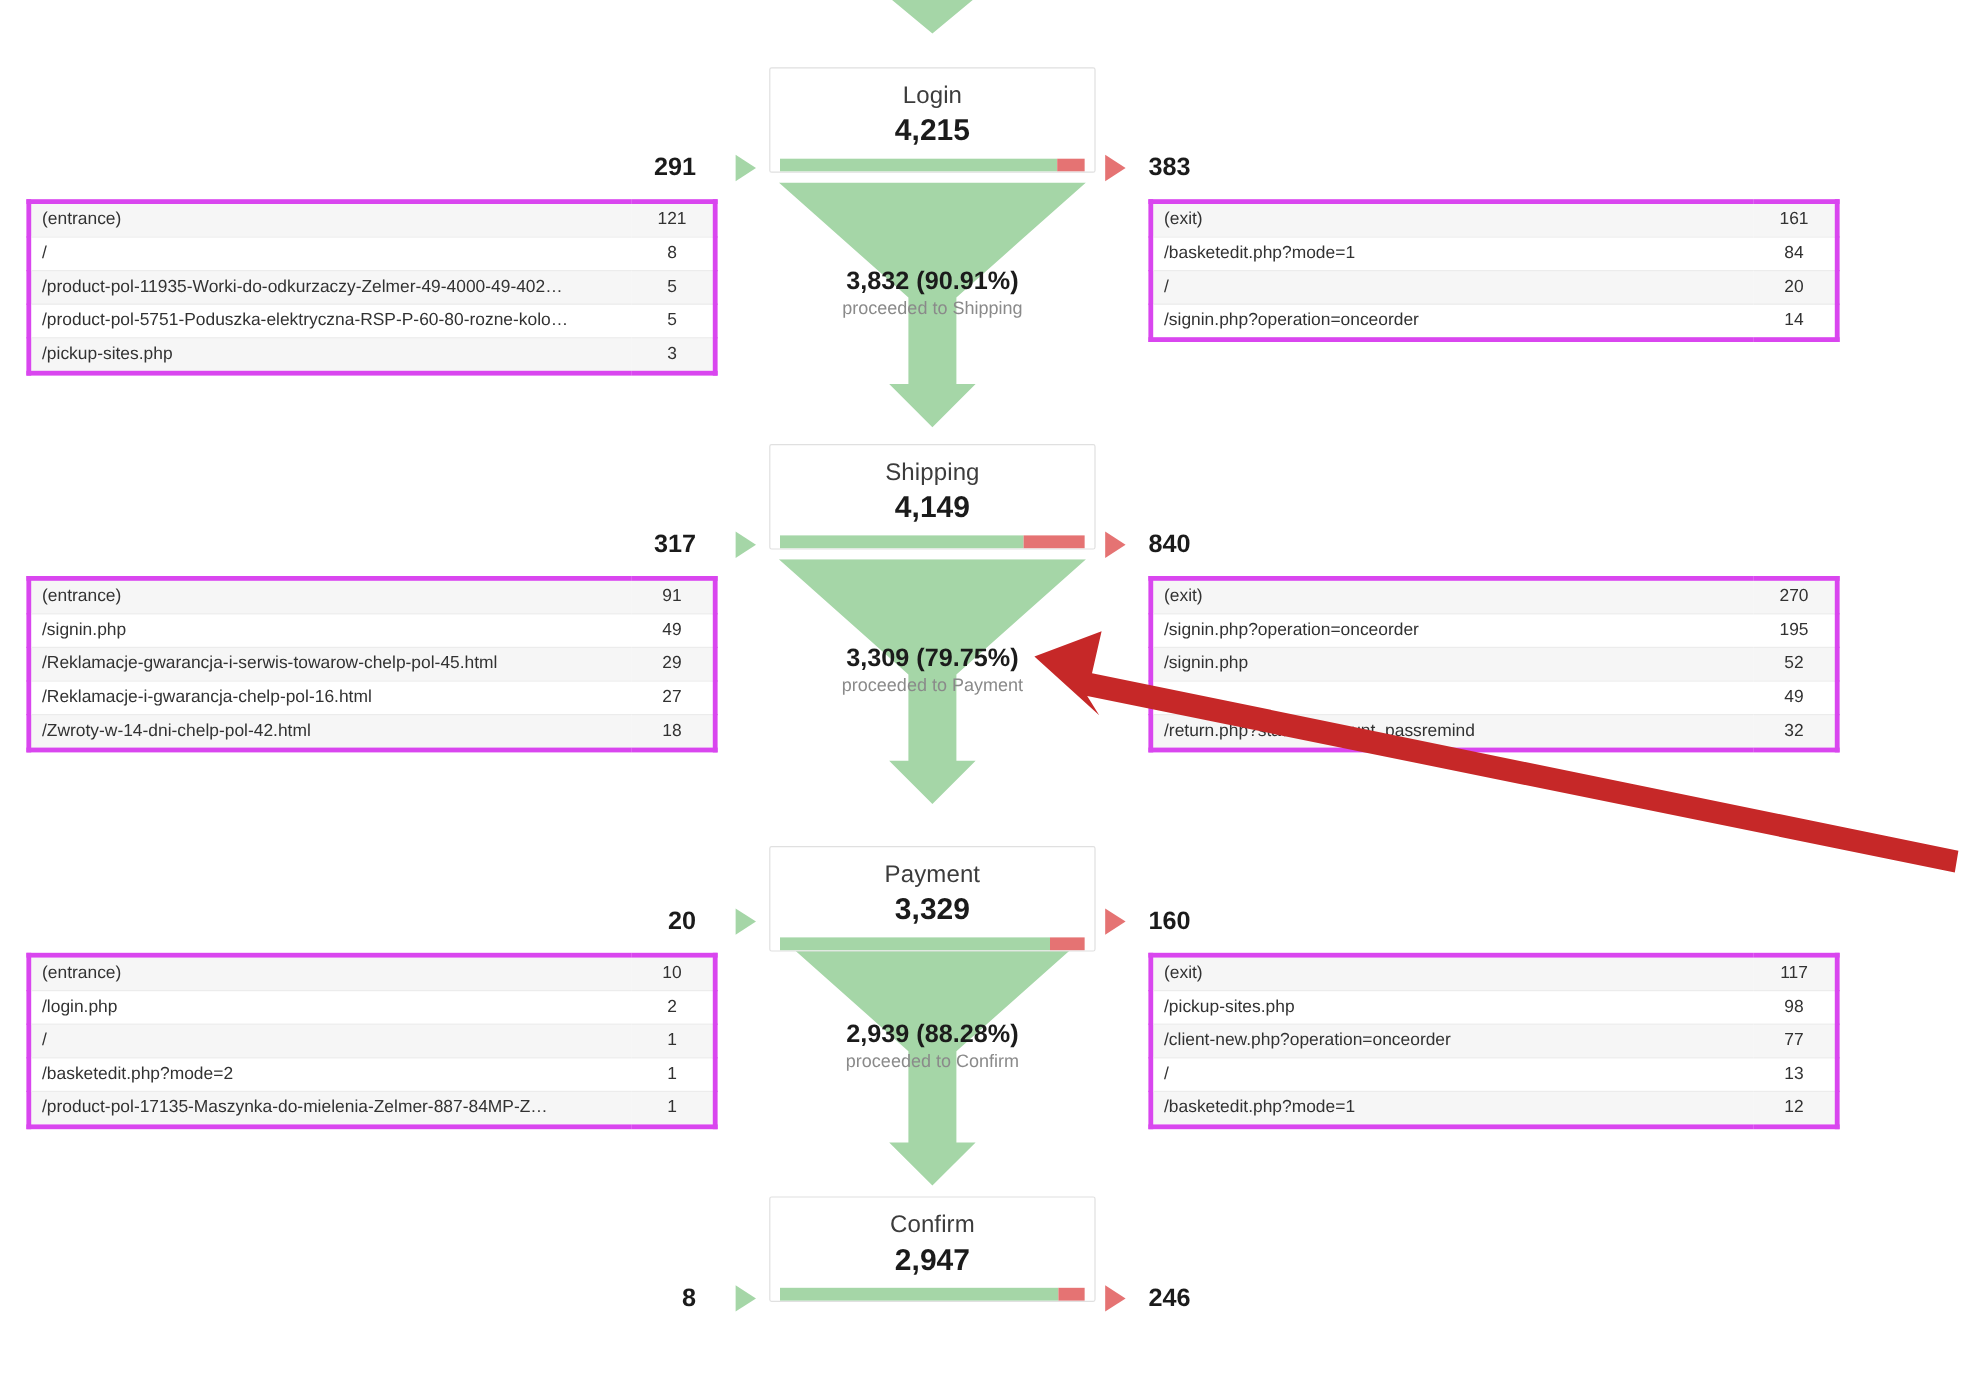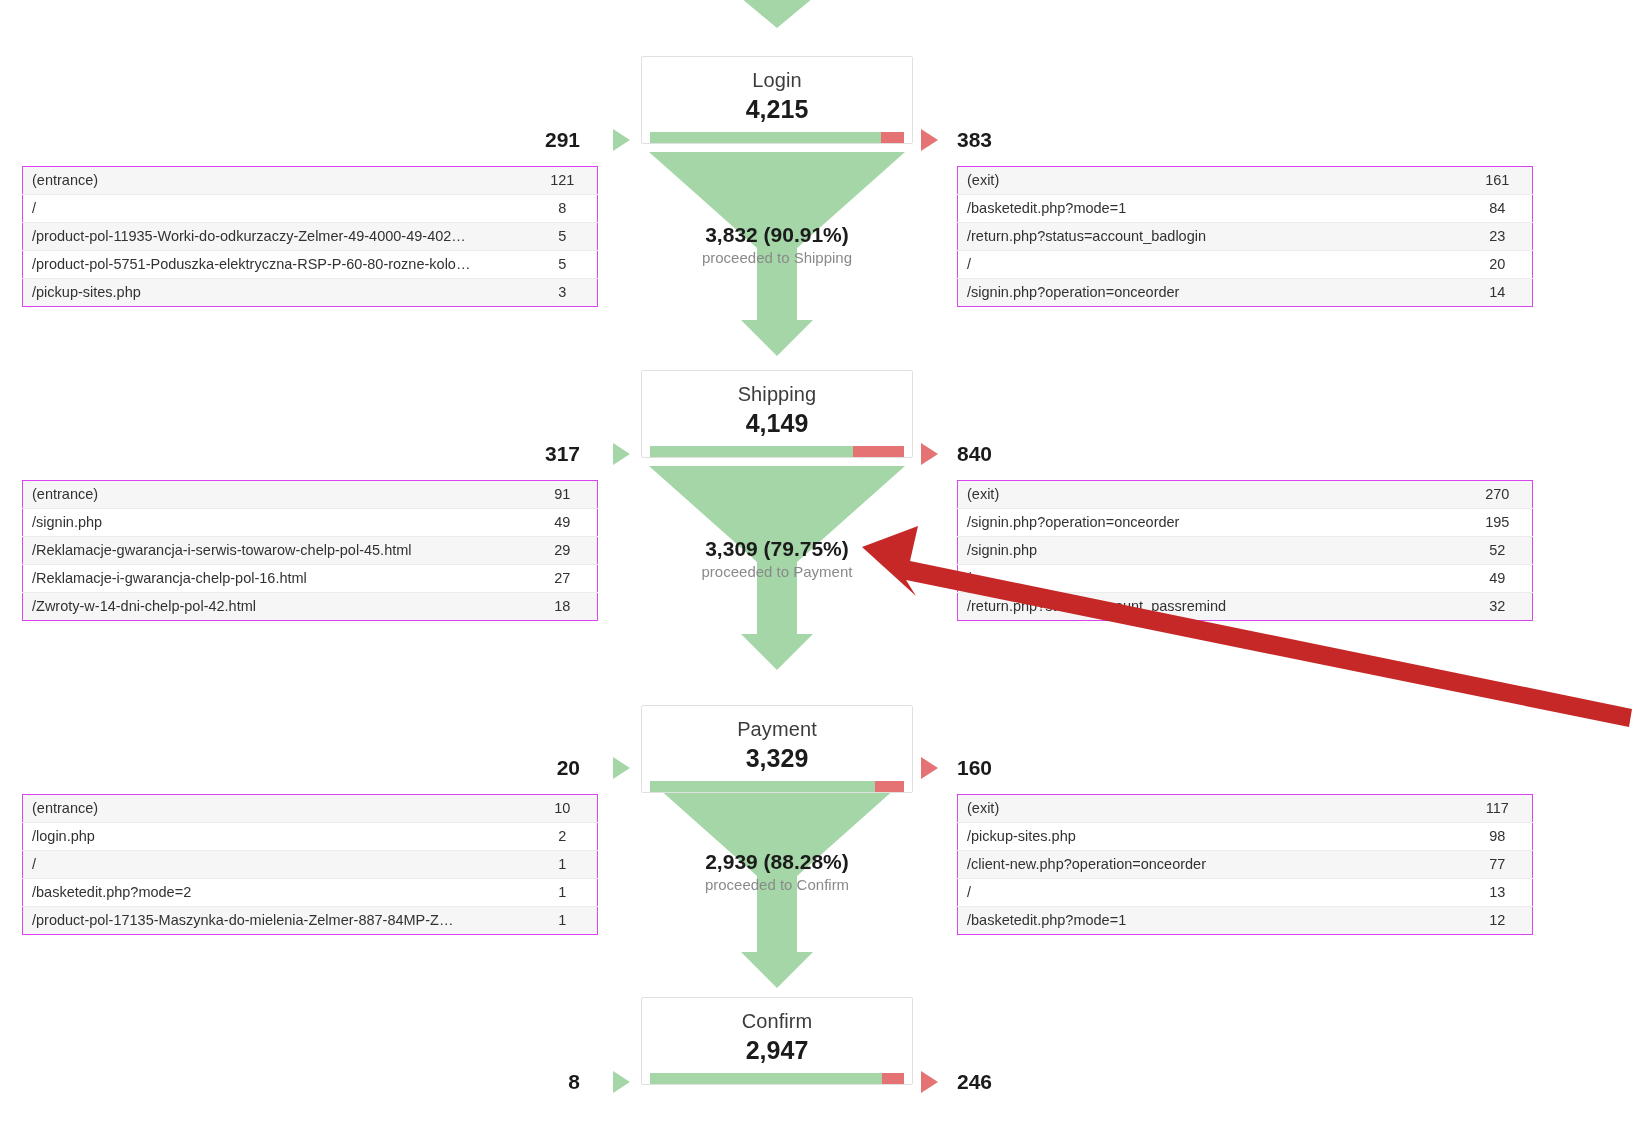--- a/index.html
+++ b/index.html
@@ -97,21 +97,21 @@
     font-size: 15px;
     color: #8a8a8a;
     line-height: 20px;
     margin-top: 1px;
     white-space: nowrap;
   }
 
   
   .ftable {
     position: absolute;
-    border: 1px solid #d946ef;
+    border: 4px solid #d946ef;
     border-collapse: collapse;
     background: #ffffff;
     table-layout: fixed;
   }
   .ftable tr { height: 27.4px; }
   .ftable tr:nth-child(odd) { background: #f6f6f6; }
   .ftable tr:nth-child(even) { background: #ffffff; }
   .ftable td {
     font-size: 14.5px;
     color: #323232;
@@ -203,24 +203,20 @@
     <tbody>
         <tr>
       <td class="page">(exit)</td>
       <td class="val">161</td>
     </tr>
     <tr>
       <td class="page">/basketedit.php?mode=1</td>
       <td class="val">84</td>
     </tr>
     <tr>
-      <td class="page">/return.php?status=account_badlogin</td>
-      <td class="val">23</td>
-    </tr>
-    <tr>
       <td class="page">/</td>
       <td class="val">20</td>
     </tr>
     <tr>
       <td class="page">/signin.php?operation=onceorder</td>
       <td class="val">14</td>
     </tr>
   </tbody>
     </table>
 

